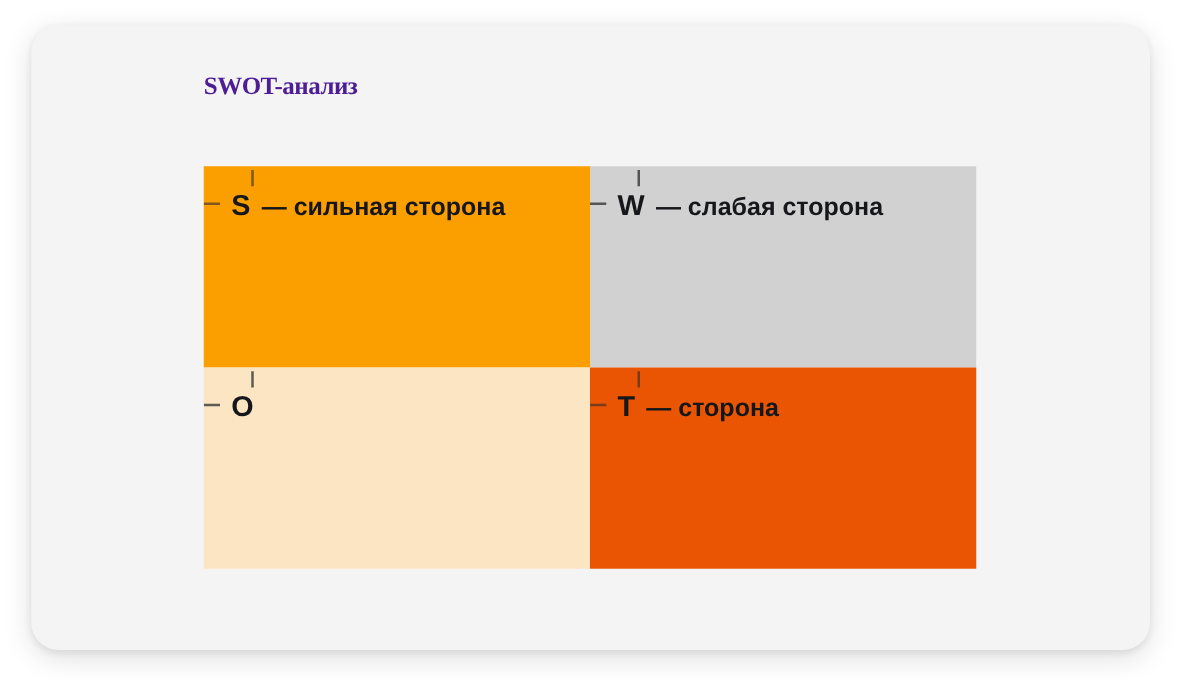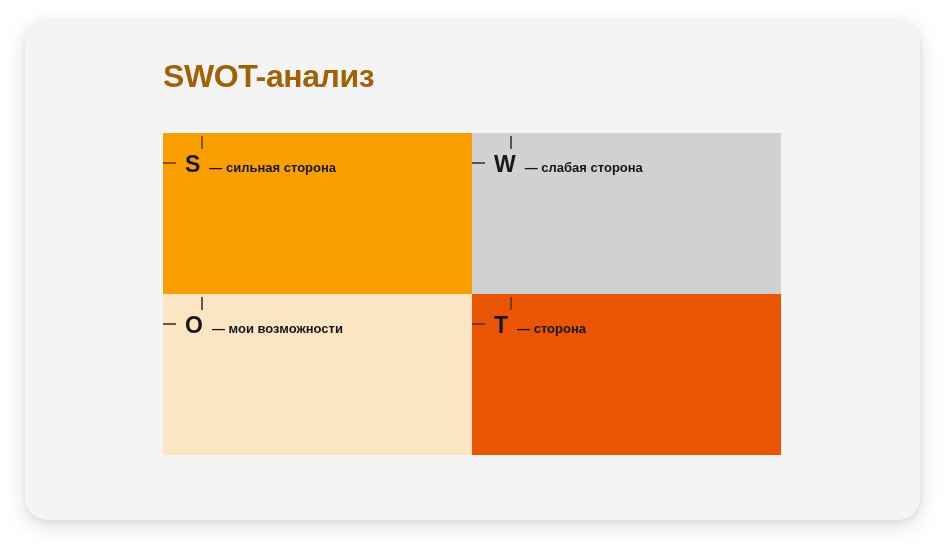--- a/index.html
+++ b/index.html
@@ -31,25 +31,26 @@
     border-radius: 22px;
     box-shadow: 0 6px 22px rgba(0,0,0,0.13),
                 0 2px 6px rgba(0,0,0,0.07);
   }
 
   
   .title {
     position: absolute;
     left: 138px;
     top: 38px;
-    font-size: 32px;
+    font-size: 20px;
     font-weight: bold;
-    color: #a16207;
+    color: #4c1d95;
     letter-spacing: -0.4px;
     white-space: nowrap;
+    font-family: Liberation Serif, serif;
   }
 
   
   .swot-grid {
     position: absolute;
     left: 138px;
     top: 113px;
     width: 618px;
     height: 322px;
     display: grid;
@@ -78,21 +79,21 @@
   }
 
   .q-letter {
     font-size: 23px;
     font-weight: bold;
     color: #15171a;
     line-height: 1;
   }
 
   .q-desc {
-    font-size: 13px;
+    font-size: 20px;
     font-weight: bold;
     color: #15171a;
     line-height: 1;
     margin-left: 9px;
   }
 
   
   .tick {
     position: absolute;
     background: #2b2b2b;
@@ -141,21 +142,20 @@
           <span class="q-letter">W</span>
           <span class="q-desc"><span>—</span>&nbsp;<span>слабая сторона</span></span>
         </div>
       </div>
 
       <div class="quadrant q-o">
         <span class="tick tick-v"></span>
         <span class="tick tick-h"></span>
         <div class="q-label">
           <span class="q-letter">O</span>
-          <span class="q-desc"><span>—</span>&nbsp;<span>мои возможности</span></span>
         </div>
       </div>
 
       <div class="quadrant q-t">
         <span class="tick tick-v"></span>
         <span class="tick tick-h"></span>
         <div class="q-label">
           <span class="q-letter">T</span>
           <span class="q-desc"><span>—</span>&nbsp;<span>сторона</span></span>
         </div>

